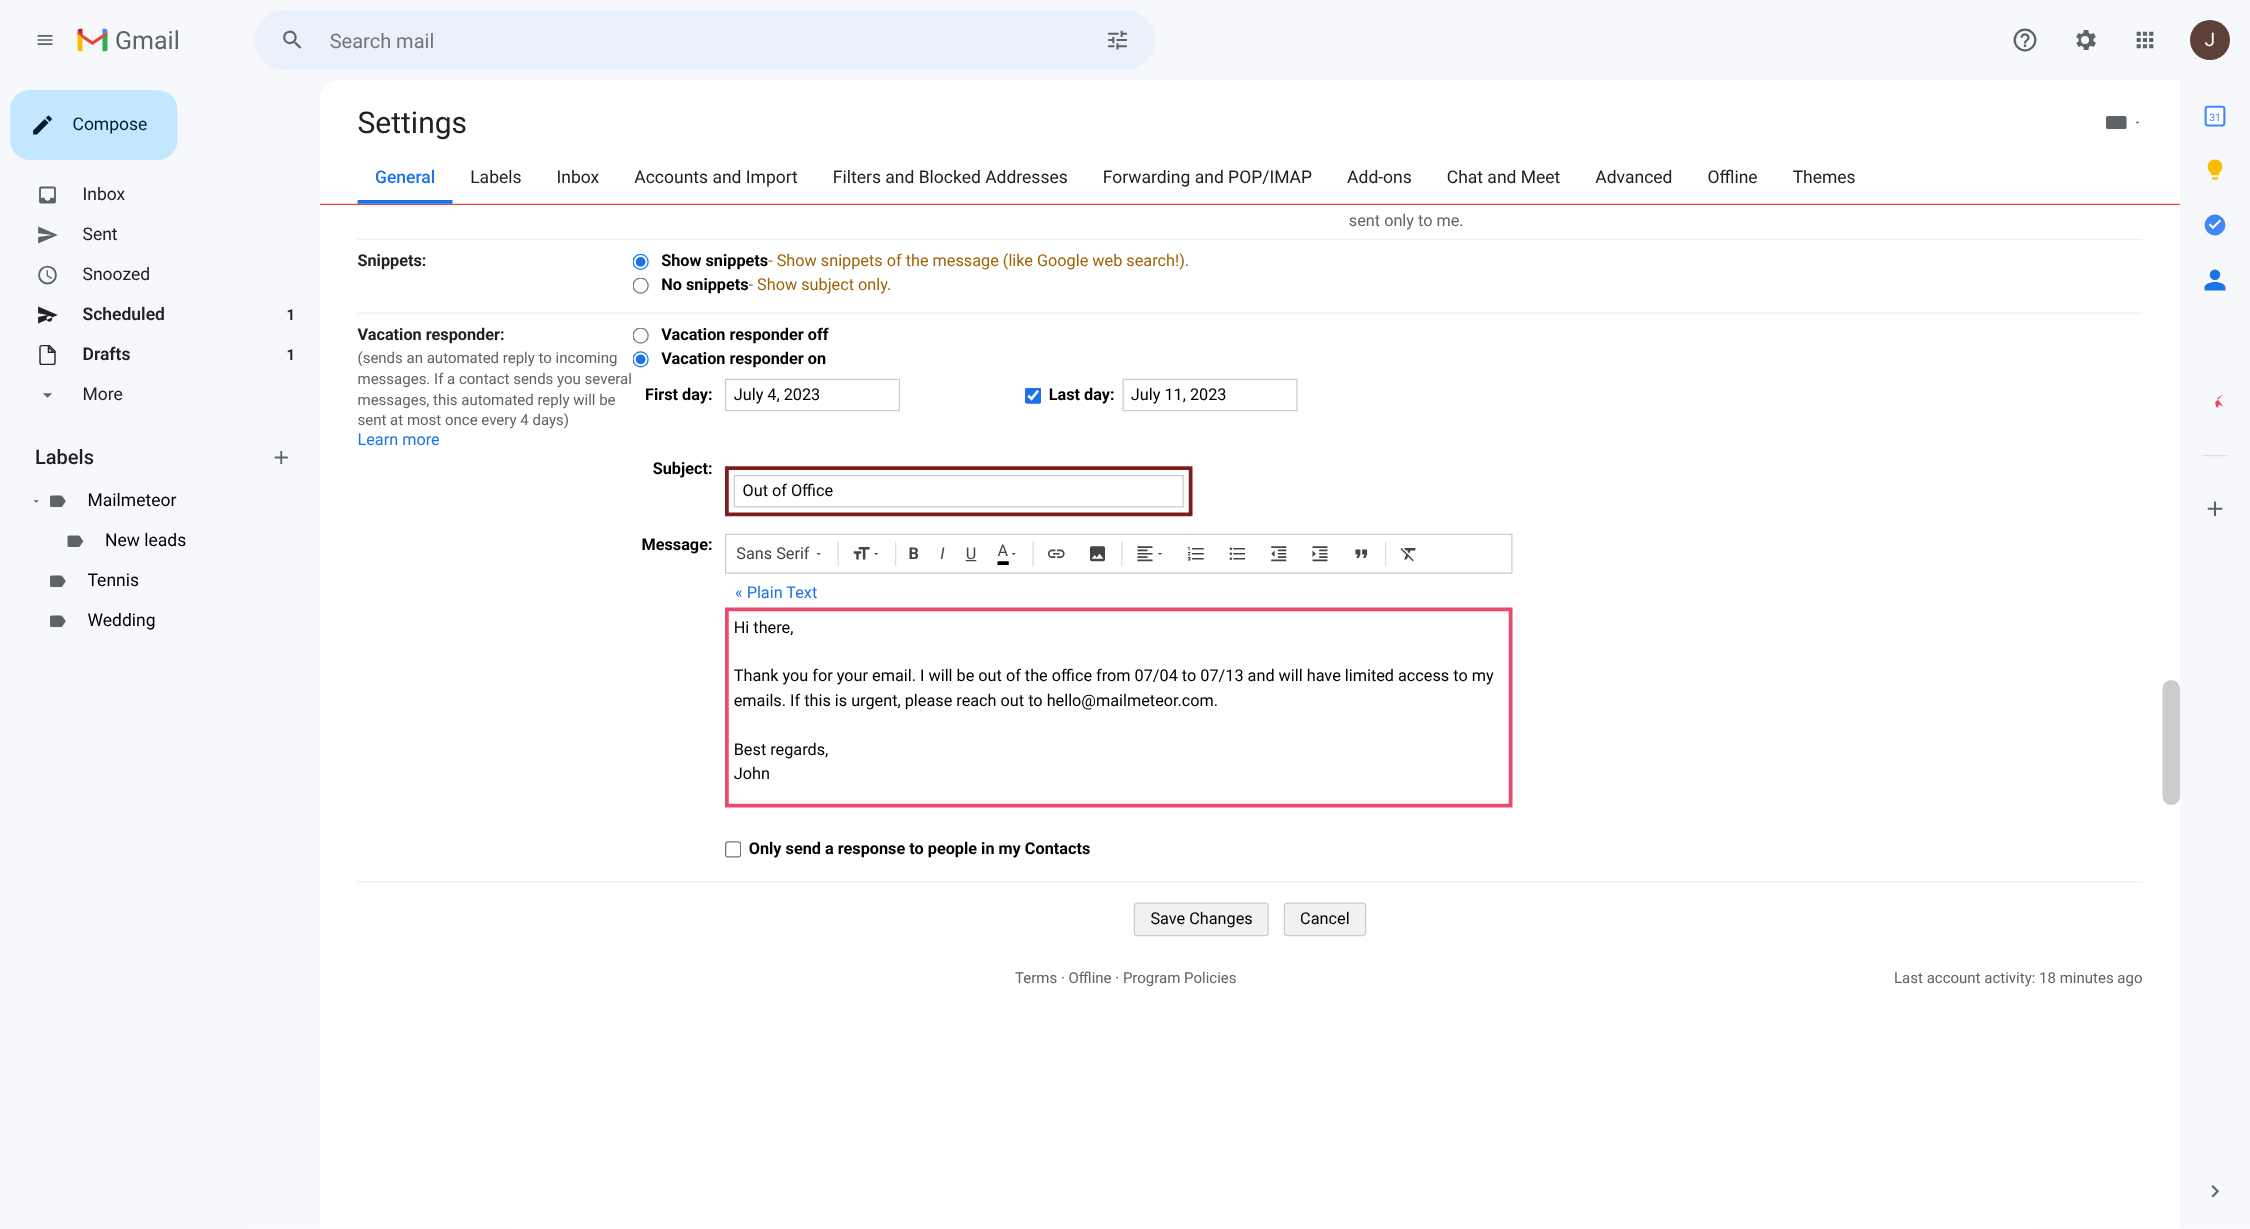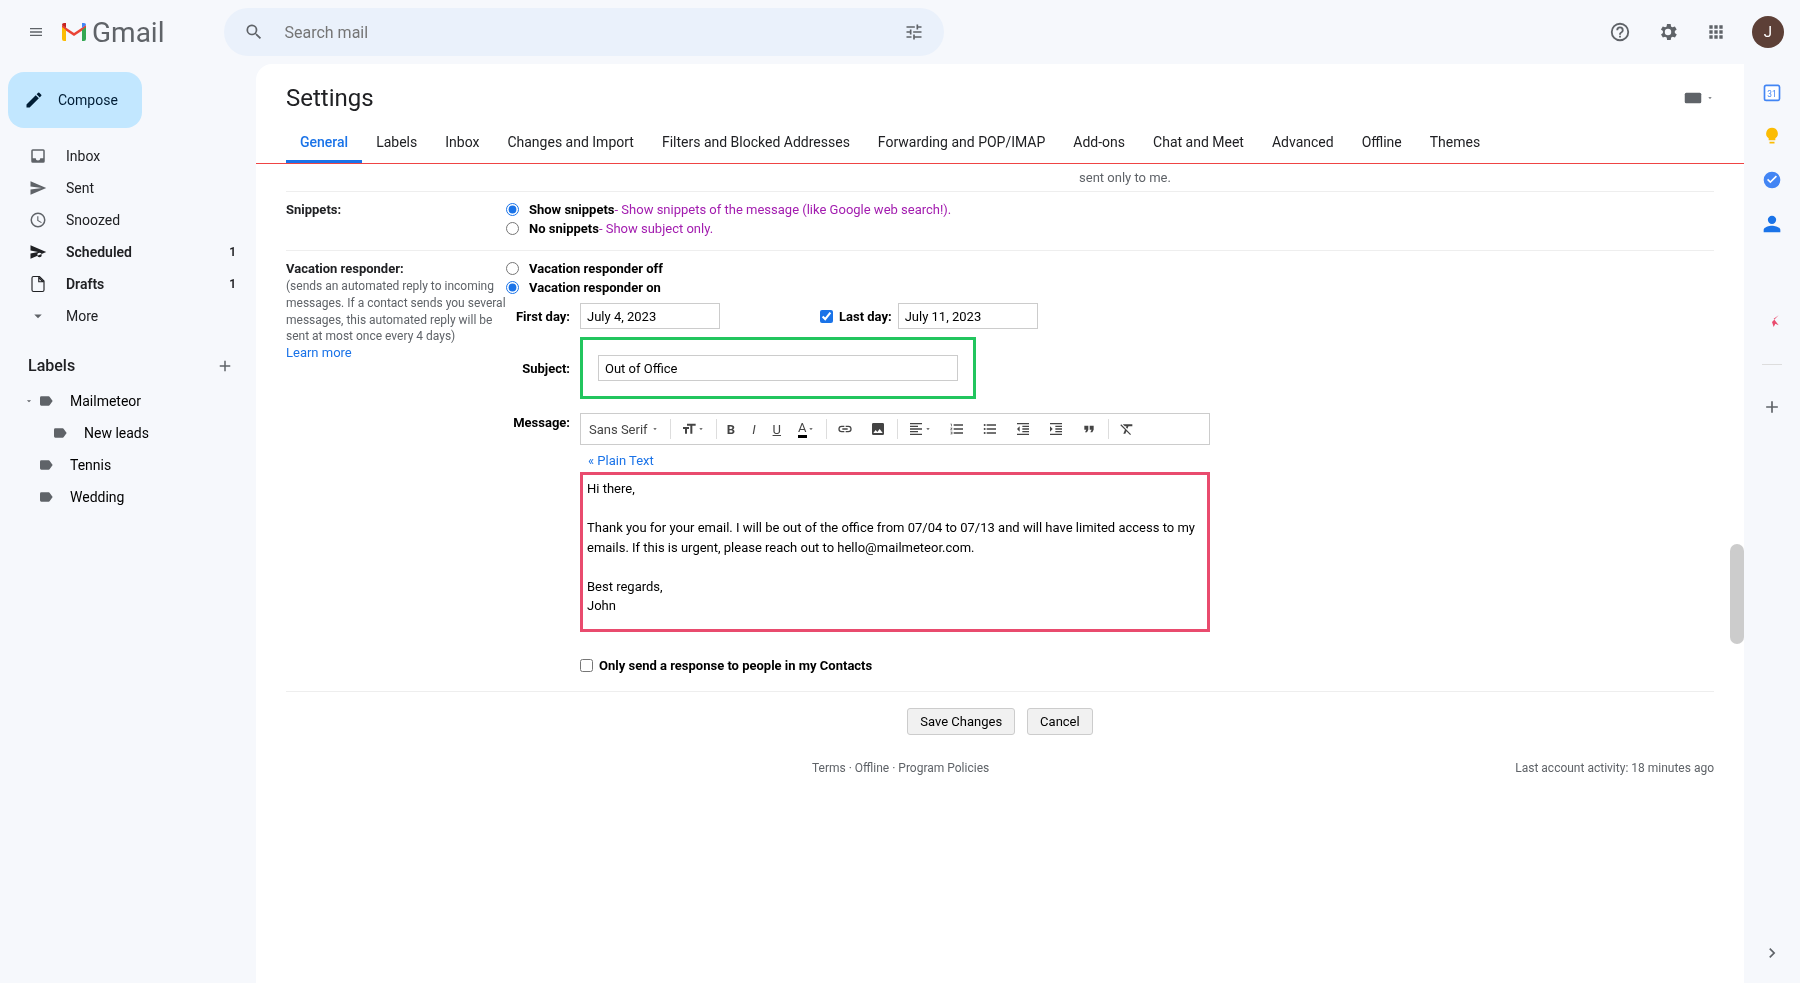--- a/index.html
+++ b/index.html
@@ -2,21 +2,21 @@
 <html><head>
 <meta charset="utf-8">
 <style>
 * { margin: 0; padding: 0; box-sizing: border-box; font-family: 'Google Sans', Roboto, Arial, sans-serif; }
 body { background: #f6f8fc; width: 1800px; height: 983px; overflow: hidden; position: relative; }
 
 
 .header { height: 64px; display: flex; align-items: center; padding: 0 16px; }
 .menu-burger { padding: 12px; cursor: pointer; }
 .logo-area { display: flex; align-items: center; margin-left: 4px; margin-right: 60px; }
-.gmail-text { font-size: 28px; color: #5f6368; margin-left: 4px; }
+.gmail-text { font-size: 20px; color: #5f6368; margin-left: 4px; }
 .search-bar { flex: 0 0 720px; height: 48px; background: #eaf1fb; border-radius: 24px; display: flex; align-items: center; padding: 0 10px; }
 .search-bar input { flex: 1; border: none; background: transparent; font-size: 16px; color: #5f6368; outline: none; padding: 0 10px; }
 .header-right { margin-left: auto; display: flex; align-items: center; gap: 8px; }
 .icon-btn { width: 40px; height: 40px; display: flex; align-items: center; justify-content: center; cursor: pointer; border-radius: 50%; }
 .avatar { width: 32px; height: 32px; border-radius: 50%; background: #5d4037; color: #fff; display: flex; align-items: center; justify-content: center; font-size: 15px; margin-left: 8px; }
 
 
 .layout { display: flex; height: calc(100% - 64px); }
 .sidebar { width: 256px; padding: 8px 8px 0 8px; }
 .compose-btn { background: #c2e7ff; border: none; border-radius: 16px; height: 56px; padding: 0 24px 0 16px; display: flex; align-items: center; gap: 14px; font-size: 14px; color: #001d35; cursor: pointer; margin-bottom: 12px; }
@@ -43,30 +43,30 @@
 
 .section { display: flex; border-bottom: 1px solid #eee; padding: 10px 0; font-size: 13px; }
 .section-label { width: 220px; flex-shrink: 0; }
 .section-label .title { font-weight: 700; color: #202124; }
 .section-label .desc { color: #5f6368; font-size: 12px; margin-top: 2px; line-height: 1.4; }
 .section-label .learn-link { color: #1a73e8; font-size: 13px; cursor: pointer; }
 .section-body { flex: 1; }
 .radio-row { display: flex; align-items: center; margin-bottom: 4px; font-size: 13px; }
 .radio-row input[type=radio] { margin-right: 10px; accent-color: #1a73e8; }
 .radio-row .bold { font-weight: 700; }
-.radio-row .desc { color: #a21caf; }
+.radio-row .desc { color: #a16207; }
 
 .vacation-fields { margin-left: -4px; margin-top: 8px; }
 .field-row { display: flex; align-items: center; margin: 8px 0; }
 .field-label { width: 78px; text-align: right; font-weight: 700; font-size: 13px; padding-right: 10px; }
 .text-input { border: 1px solid #ccc; padding: 4px 6px; font-size: 13px; height: 26px; }
 .date-row { display: flex; align-items: center; gap: 100px; }
 .date-group { display: flex; align-items: center; }
 .date-group input[type=checkbox] { accent-color: #1a73e8; margin-right: 6px; }
-.highlight-box { border: 3px solid #22c55e; padding: 15px; display: inline-block; }
+.highlight-box { border: 3px solid #7f1d1d; padding: 4px; display: inline-block; margin-top: 36px; }
 .subject-input { width: 360px; }
 
 .toolbar { display: flex; border: 1px solid #ccc; background: #fff; height: 32px; align-items: center; margin-top: 6px; width: 630px; }
 .tb-item { padding: 0 8px; height: 100%; display: flex; align-items: center; cursor: pointer; border-right: 1px solid transparent; color: #444; font-size: 13px; }
 .tb-sep { width: 1px; background: #ddd; height: 20px; margin: 0 2px; }
 .plain-text { color: #1a73e8; font-size: 13px; margin: 8px 0 4px 8px; display: inline-block; }
 .message-box { border: 3px solid #e94b6e; padding: 4px; width: 630px; min-height: 160px; font-size: 13px; line-height: 1.5; }
 .contacts-row { margin-top: 26px; display: flex; align-items: center; font-size: 13px; font-weight: 700; }
 .contacts-row input { margin-right: 6px; }
 
@@ -256,21 +256,21 @@
           </svg>
         <svg width="8" height="8" viewBox="0 0 24 24">
             <path fill="#5f6368" d="M7 10l5 5 5-5z"></path>
           </svg>
       </span>
     </div>
     <div class="tabs">
       <div class="tab active">General</div>
       <div class="tab">Labels</div>
       <div class="tab">Inbox</div>
-      <div class="tab">Changes and Import</div>
+      <div class="tab">Accounts and Import</div>
       <div class="tab">Filters and Blocked Addresses</div>
       <div class="tab">Forwarding and POP/IMAP</div>
       <div class="tab">Add-ons</div>
       <div class="tab">Chat and Meet</div>
       <div class="tab">Advanced</div>
       <div class="tab">Offline</div>
       <div class="tab">Themes</div>
     </div>
 
     <div class="content">

